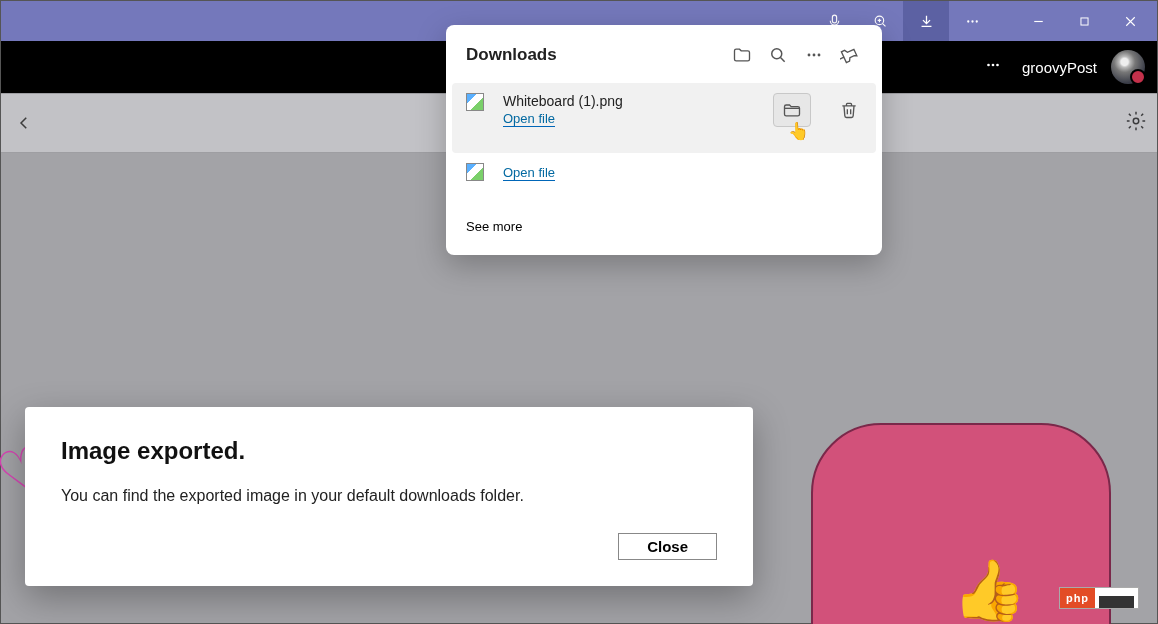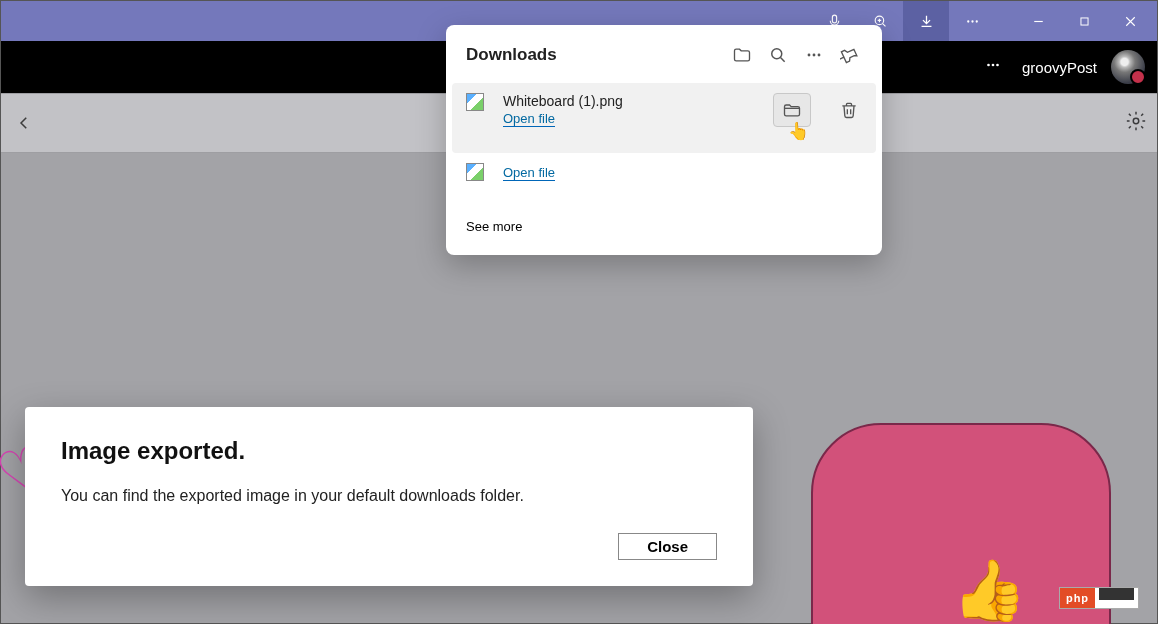--- a/index.html
+++ b/index.html
@@ -50,21 +50,21 @@
 .see-more a { color: #000000; font-size: 13px; text-decoration: none; cursor: pointer; }
 
 
 .export-dlg { position: absolute; left: 24px; top: 406px; width: 728px; background: #fff; border-radius: 4px; box-shadow: 0 12px 36px rgba(0,0,0,0.3); padding: 30px 36px 26px; }
 .export-dlg h2 { font-size: 24px; font-weight: 600; color: #111; margin-bottom: 22px; }
 .export-dlg p { font-size: 16px; color: #222; margin-bottom: 28px; }
 .dlg-actions { display: flex; justify-content: flex-end; }
 .close-btn { border: 1px solid #888; background: #fff; padding: 4px 28px; font-size: 15px; font-weight: 600; border-radius: 0; cursor: pointer; }
 
 
-.wm { position: absolute; right: 18px; bottom: 14px; width: 80px; height: 22px; background: #fff; border: 1px solid #aaa; display: flex; align-items: flex-start; }
+.wm { position: absolute; right: 18px; bottom: 14px; width: 80px; height: 22px; background: #fff; border: 1px solid #aaa; display: flex; align-items: flex-end; }
 .wm .l { width: 50%; height: 100%; background: #e34c26; color: #fff; font-size: 11px; font-weight: 700; display: flex; align-items: center; justify-content: center; letter-spacing: 1px; }
 .wm .r { width: 50%; height: 60%; margin: 0 4px; background: #333; }
 </style>
 </head>
 <body>
 
 <div class="stage">
 
   <div class="browser-bar">
     <div class="bicon">

